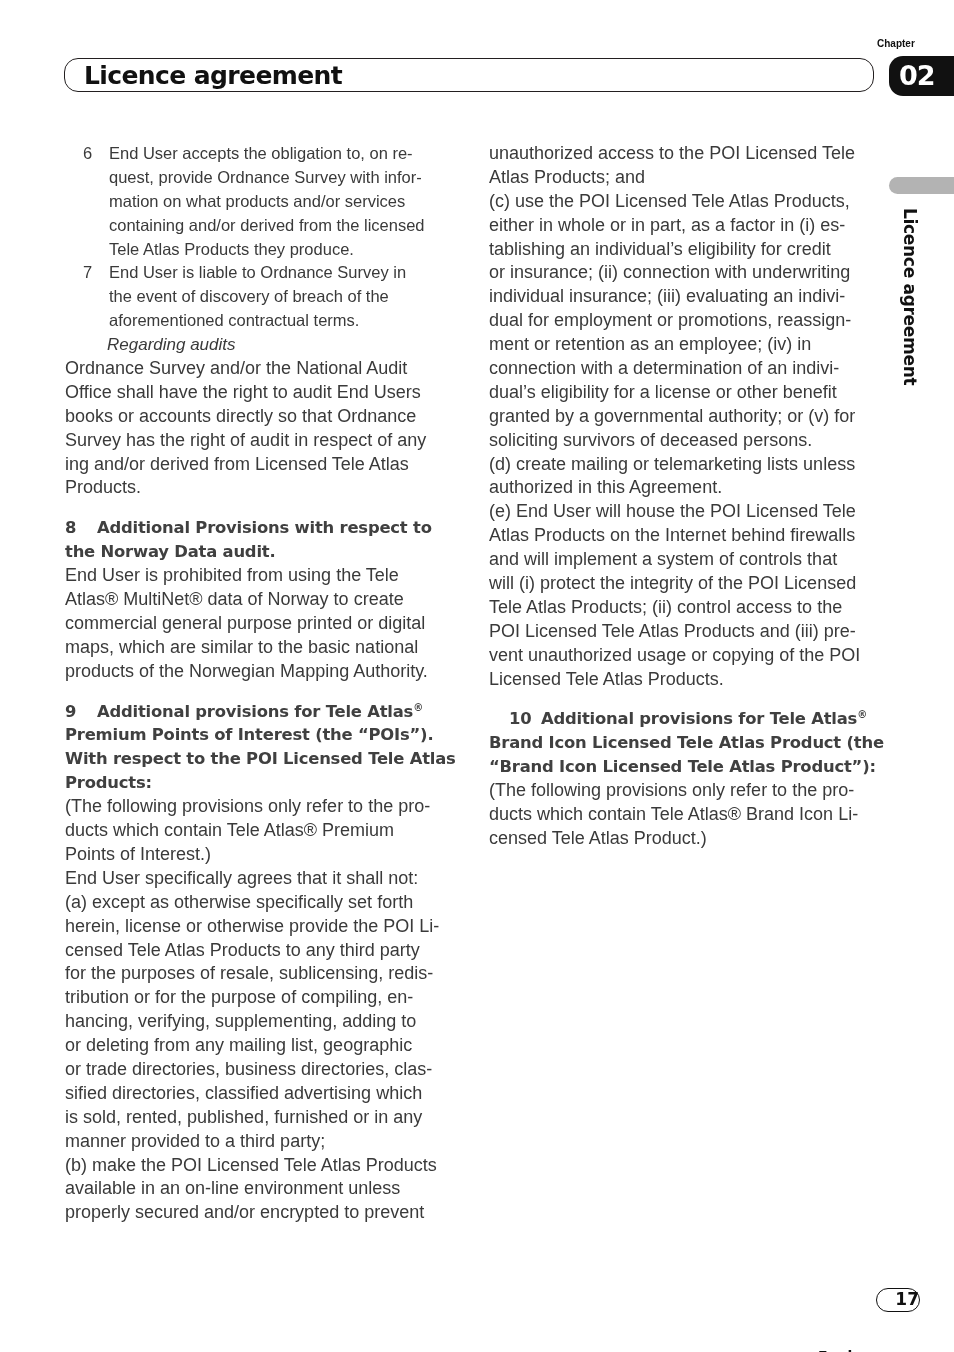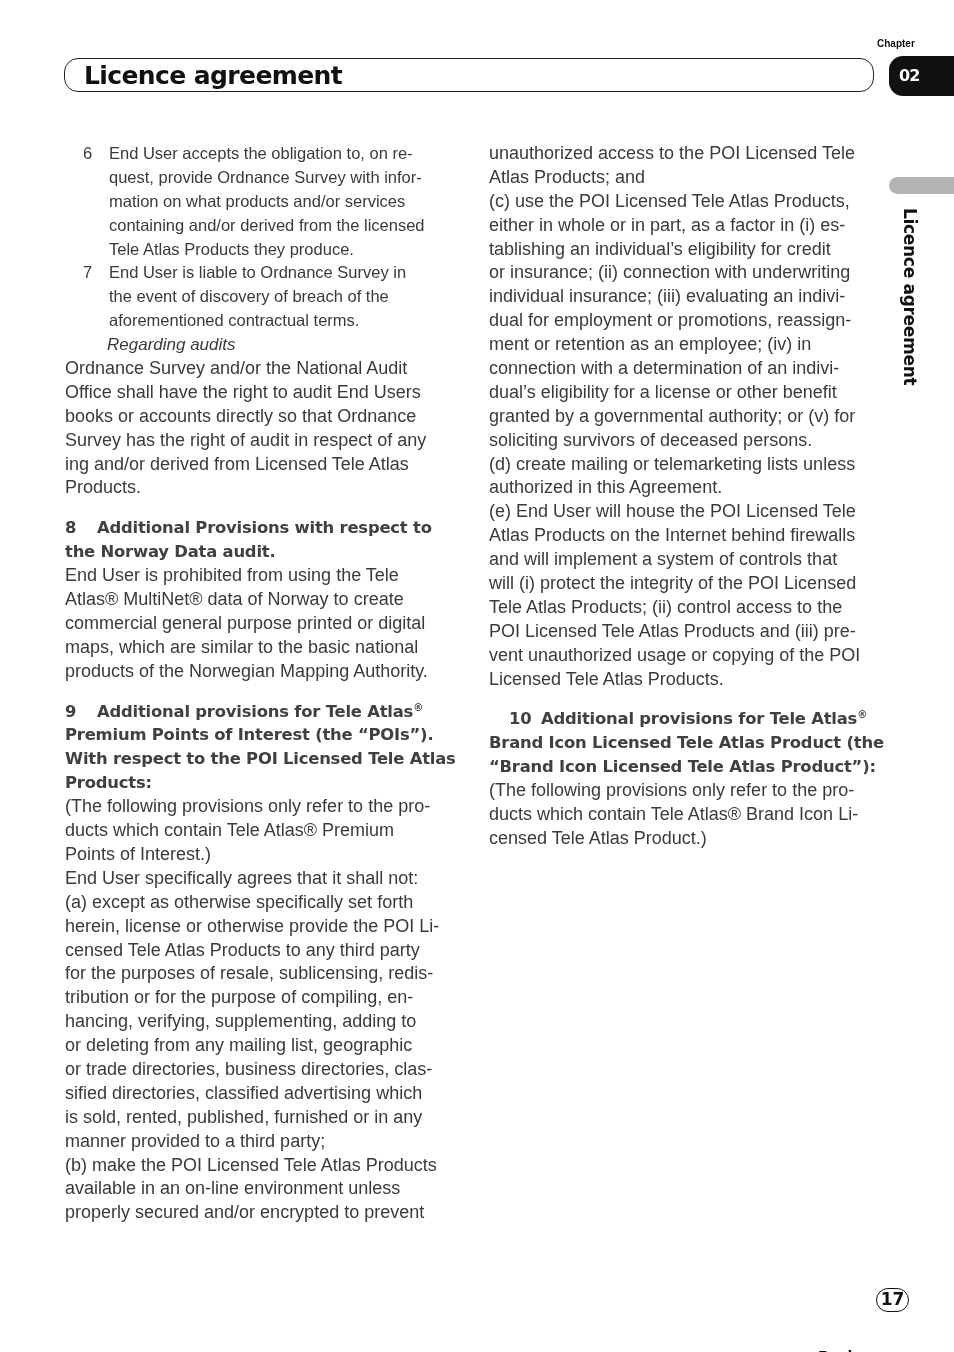--- a/index.html
+++ b/index.html
@@ -14,21 +14,21 @@
       letter-spacing: -0.6px; color: #111;
     }
     .chapter-label {
       position: absolute; left: 877px; top: 38px;
       font-family: "Liberation Sans", sans-serif; font-weight: bold; font-size: 10px; color: #111;
     }
     .chapter-tab {
       position: absolute; left: 889px; top: 56px; width: 65px; height: 40px;
       background: #111; border-radius: 14px 0 0 14px;
       color: #fff; font-family: "DejaVu Sans", sans-serif; font-weight: bold;
-      font-size: 16px; line-height: 40px; padding-left: 10px; box-sizing: border-box;
+      font-size: 27px; line-height: 40px; padding-left: 10px; box-sizing: border-box;
       letter-spacing: -1px;
     }
     .side-bar {
       position: absolute; left: 889px; top: 177px; width: 65px; height: 17px;
       background: #b3b3b3; border-radius: 9px 0 0 9px;
     }
     .side-label {
       position: absolute; left: 900px; top: 208px;
       writing-mode: vertical-rl;
       font-family: "DejaVu Sans", sans-serif; font-weight: bold; font-size: 17px;
@@ -51,23 +51,23 @@
     }
     .h .hn { display: inline-block; width: 32px; }
     .h .hn2 { display: inline-block; width: 32px; margin-left: 20px; }
     sup { font-size: 10px; line-height: 0; vertical-align: super; }
     .gap { height: 16px; }
     .footer-lang {
       position: absolute; left: 818px; top: 1334px;
       font-family: "DejaVu Sans", sans-serif; font-weight: bold; font-size: 14px; color: #111; margin-top: 14px;
     }
     .page-num {
-      position: absolute; left: 876px; top: 1288px; width: 33px; height: 24px;
+      position: absolute; left: 876px; top: 1288px; width: 44px; height: 24px;
       border: 1.5px solid #111; border-radius: 12px; box-sizing: border-box;
-      text-align: center; line-height: 21px;
+      text-align: right; line-height: 21px;
       font-family: "DejaVu Sans", sans-serif; font-weight: bold; font-size: 17px; color: #111;
     }
   </style>
 </head>
 <body>
 
 <div class="hdr-frame"></div>
 <div class="hdr-title">Licence agreement</div>
 <div class="chapter-label">Chapter</div>
 <div class="chapter-tab">02</div>

